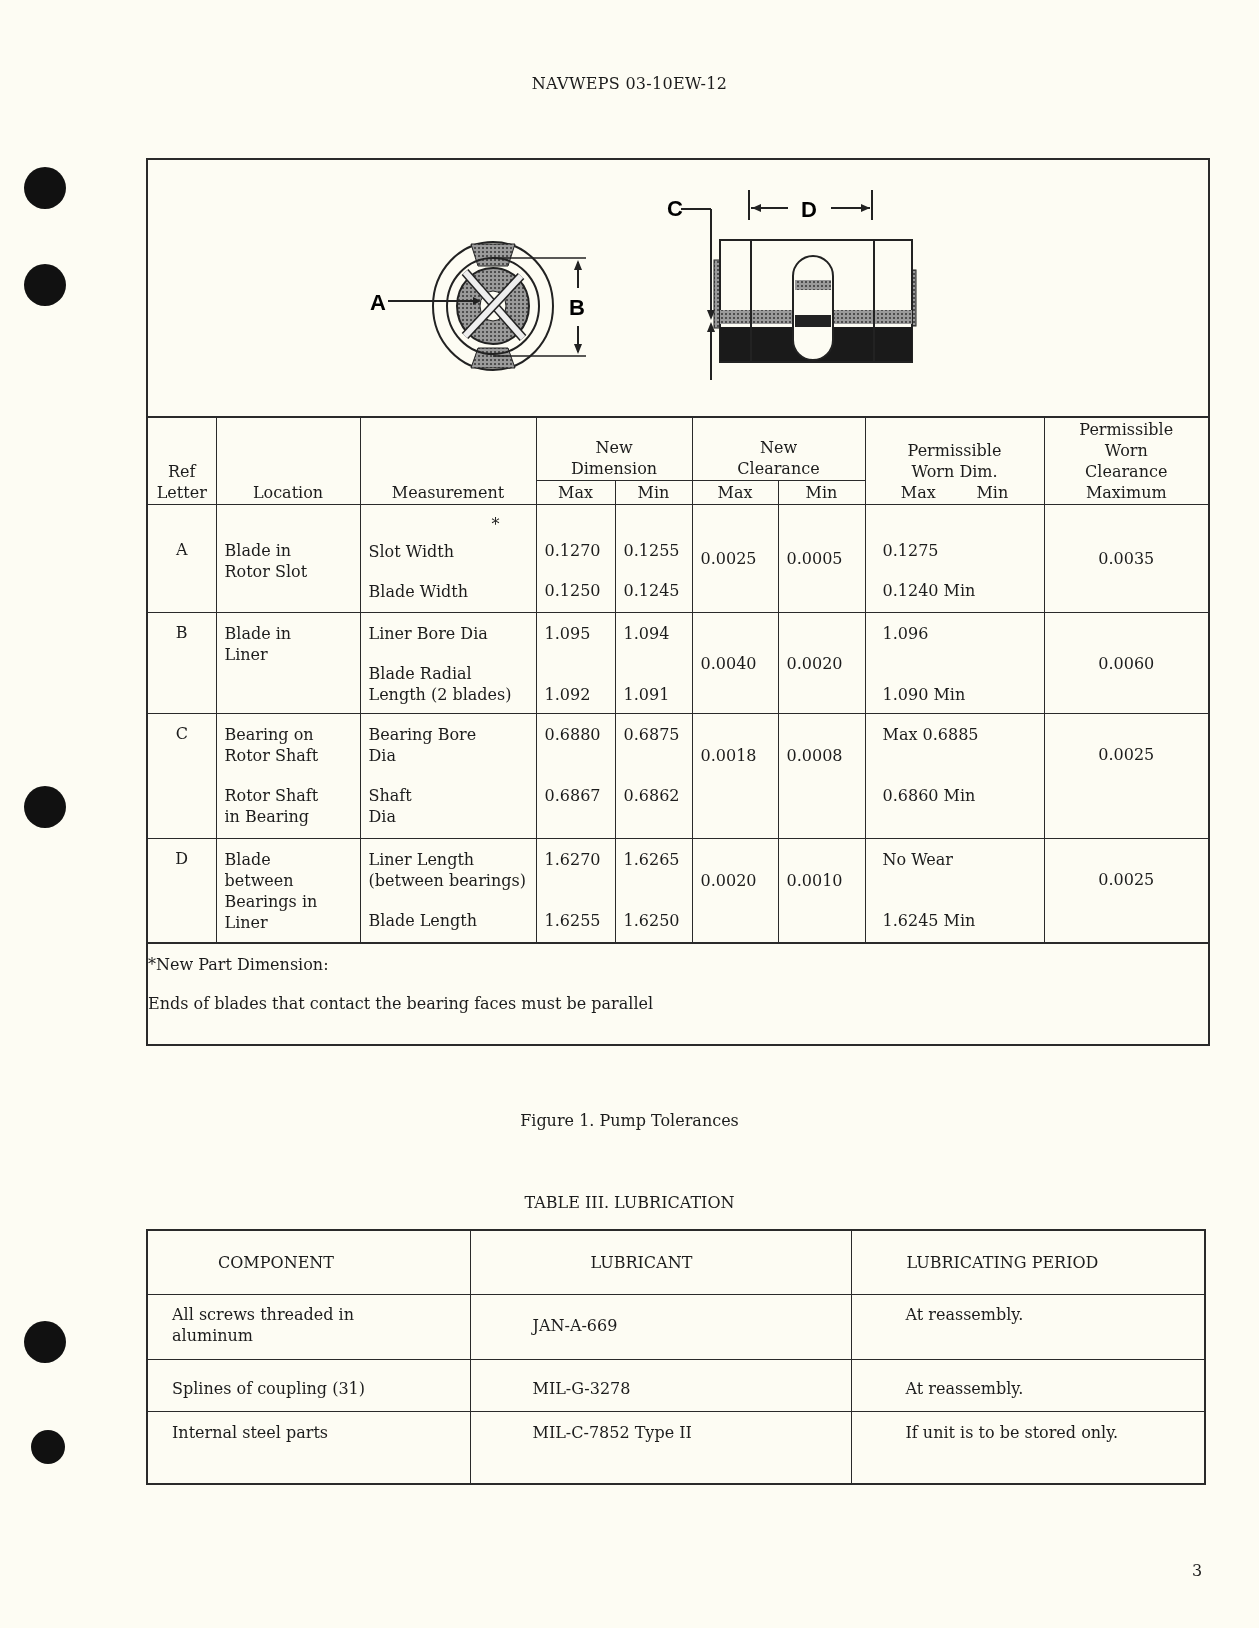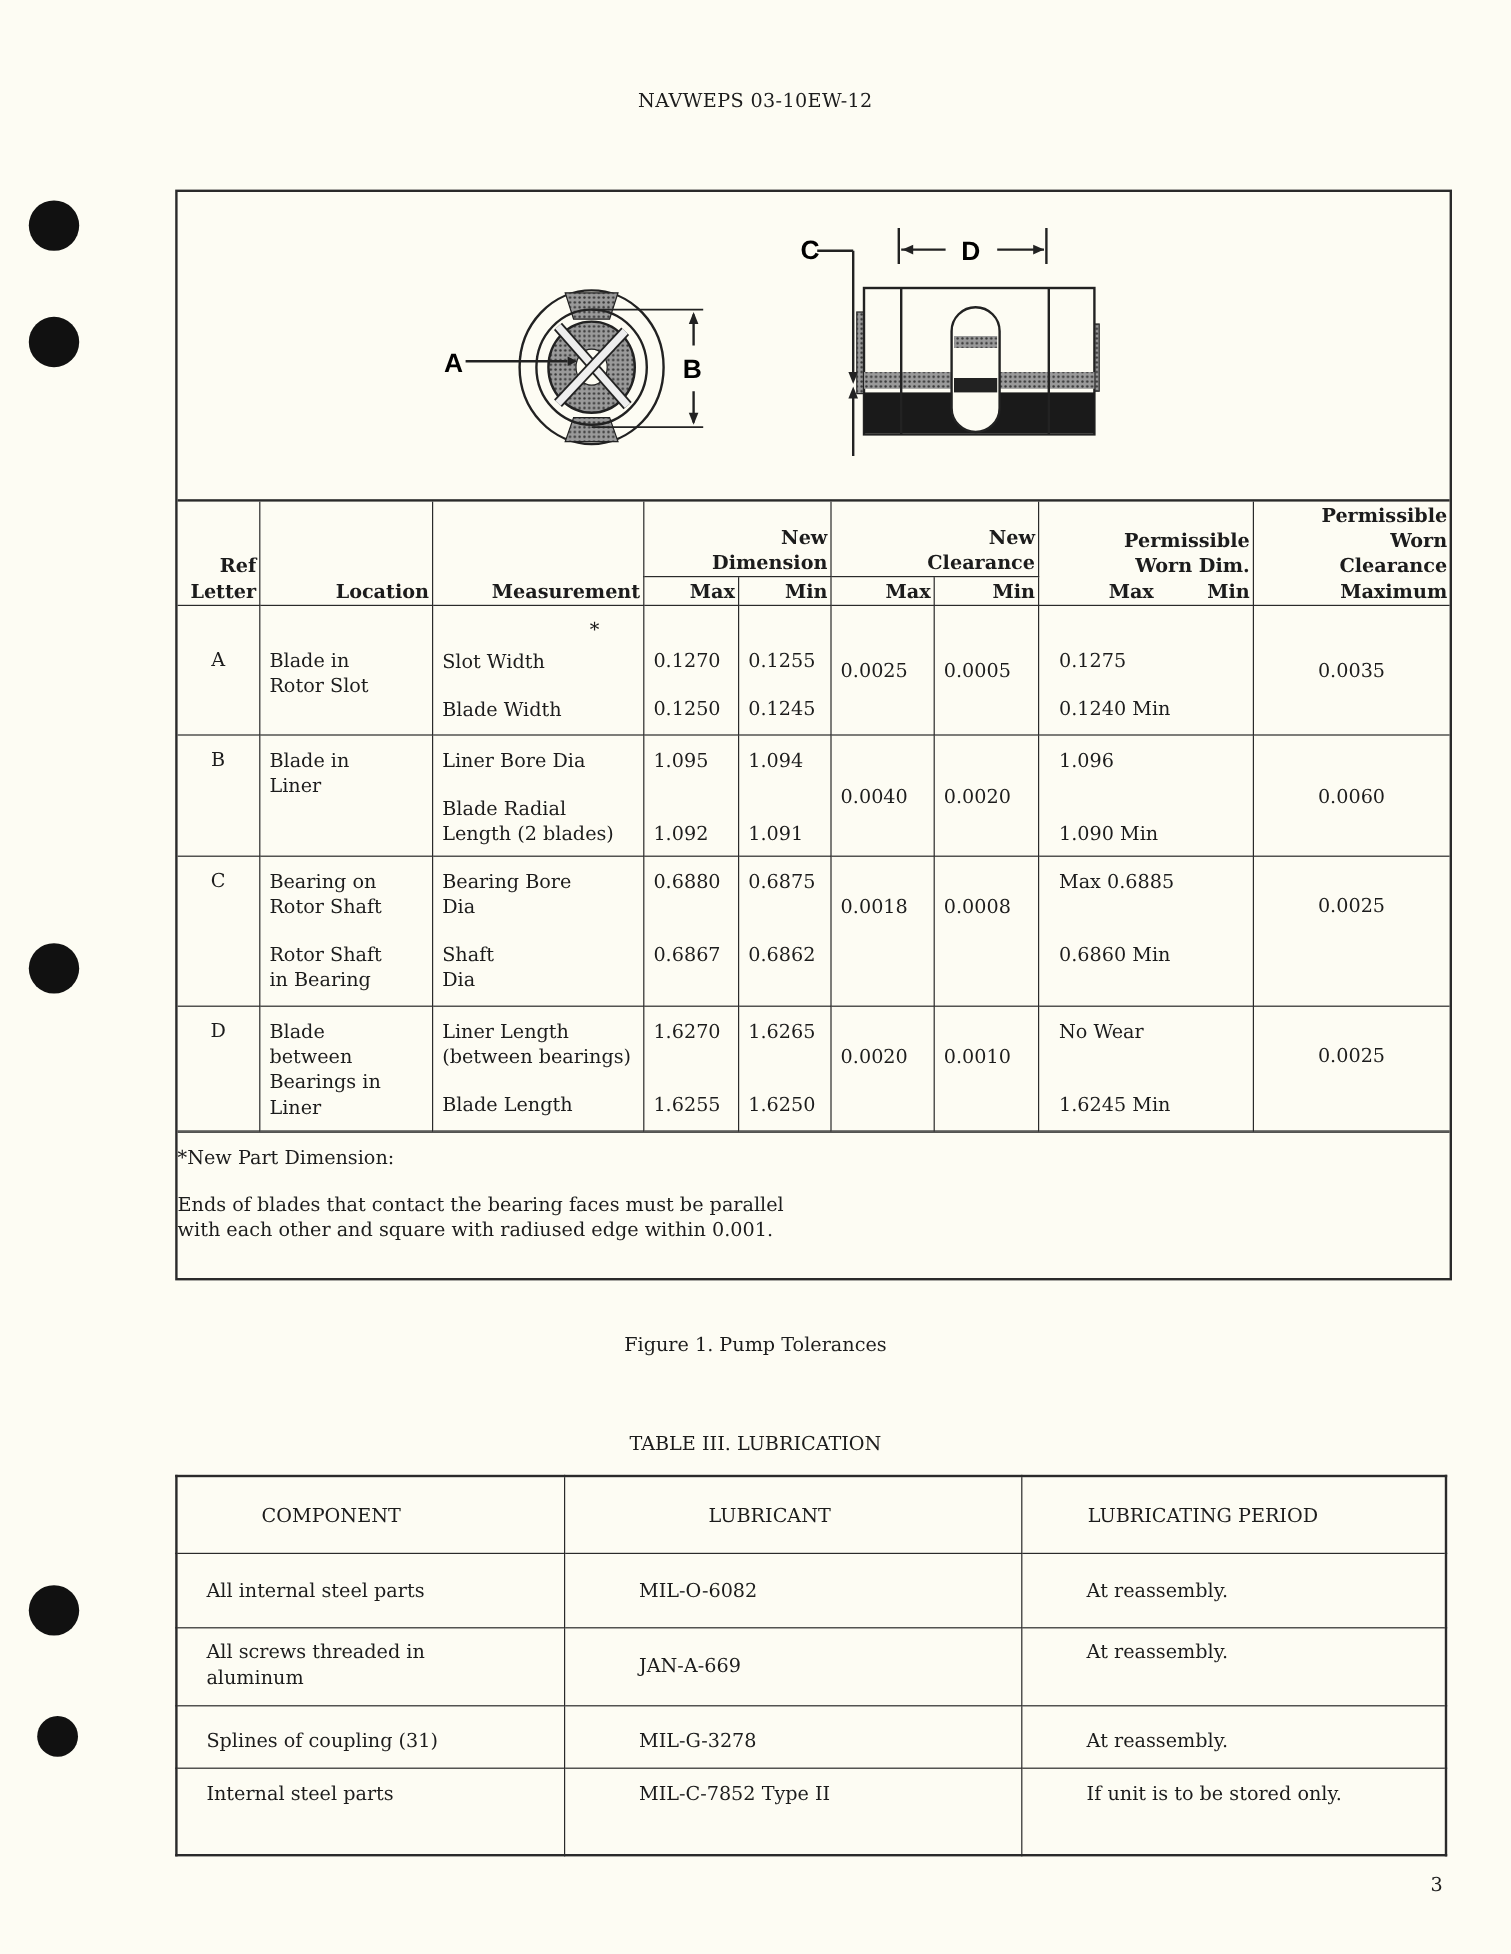--- a/index.html
+++ b/index.html
@@ -8,21 +8,21 @@
     background:#fdfcf3; color:#1c1c1c;
     font-family:"DejaVu Serif","Liberation Serif",serif;
   }
   .hole { position:absolute; left:31px; width:34px; height:34px; border-radius:50%; background:#111; }
   .hole.big { left:24px; width:42px; height:42px; }
   .hdr { position:absolute; top:74px; left:0; width:1259px; text-align:center; font-size:16px; letter-spacing:0.3px; }
   .fig { position:absolute; left:146px; top:158px; width:1060px; border:2px solid #2a2a2a; }
   .fig-drawing { height:256px; position:relative; border-bottom:2px solid #2a2a2a; }
   table.tol { width:100%; border-collapse:collapse; font-size:16px; }
   table.tol td, table.tol th { border:1.5px solid #2a2a2a; vertical-align:top; font-weight:normal; }
-  table.tol th { text-align:right; vertical-align:bottom; line-height:21px; padding:1px 2px;font-weight:bold; }
+  table.tol th { text-align:center; vertical-align:bottom; line-height:21px; padding:1px 2px; }
   table.tol tr:first-child th { border-top:none; }
   table.tol tr th:first-child, table.tol tr td:first-child { border-left:none;margin-left:28px; }
   table.tol tr th:last-child, table.tol tr td:last-child { border-right:none; }
   .cell { line-height:21px; padding:0 7px; }
   .notes { padding:6px 0 30px 0; font-size:16px; line-height:21px; }
   .note-row { display:flex; margin-top:4px; }
   .note-row + .note-row { margin-top:18px; }
   .note-label { width:316px; padding-right:30px; box-sizing:border-box; }
   .note-text { flex:1; }
   .caption { position:absolute; top:1111px; left:0; width:1259px; text-align:center; font-size:16px; }
@@ -266,46 +266,40 @@
   </tbody>
     </table>
 
   <div class="notes" style="border-top:1.5px solid #2a2a2a">
     <div class="note-row">
       <div class="note-label">*New Part Dimension:</div>
     </div>
     <div class="note-row">
       <div class="note-text">
           <div>Ends of blades that contact the bearing faces must be parallel</div>
-          <div>with each other and square with radiused edge within 0.001.</div>
         </div>
     </div>
   </div>
 </div>
 
 <div class="caption">Figure 1.  Pump Tolerances</div>
 
 <div class="tbl3-title">TABLE III.  LUBRICATION</div>
 
 <table class="lub">
   <colgroup>
       <col style="width:323px">
       <col style="width:381px">
       <col>
     </colgroup>
   <tbody>
       <tr>
     <th style="padding-left:70px">COMPONENT</th>
     <th style="padding-left:120px">LUBRICANT</th>
     <th style="padding-left:55px">LUBRICATING PERIOD</th>
-  </tr>
-  <tr style="height:62px">
-    <td style="padding-top:20px;padding-left:24px">All internal steel parts</td>
-    <td style="padding-top:20px;padding-left:62px">MIL-O-6082</td>
-    <td style="padding-top:20px;padding-left:54px">At reassembly.</td>
   </tr>
   <tr style="height:65px">
     <td style="padding-top:9px;padding-left:24px">
           <div>All screws threaded in</div>
           <div>aluminum</div>
         </td>
     <td style="padding-top:20px;padding-left:62px">JAN-A-669</td>
     <td style="padding-top:9px;padding-left:54px">At reassembly.</td>
   </tr>
   <tr style="height:52px">

